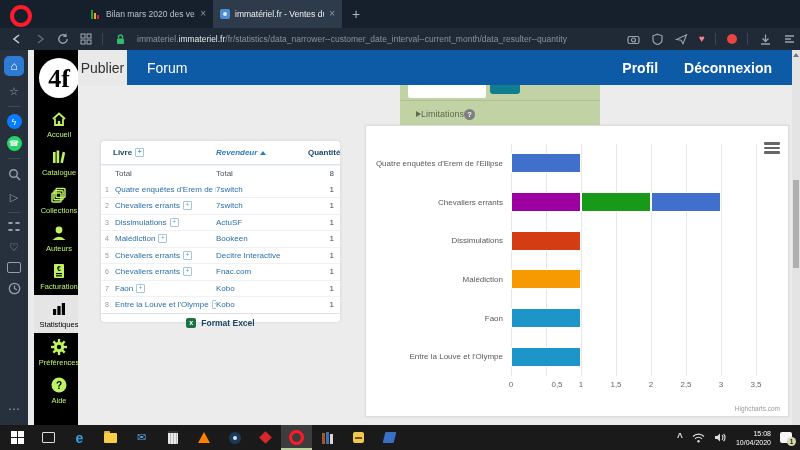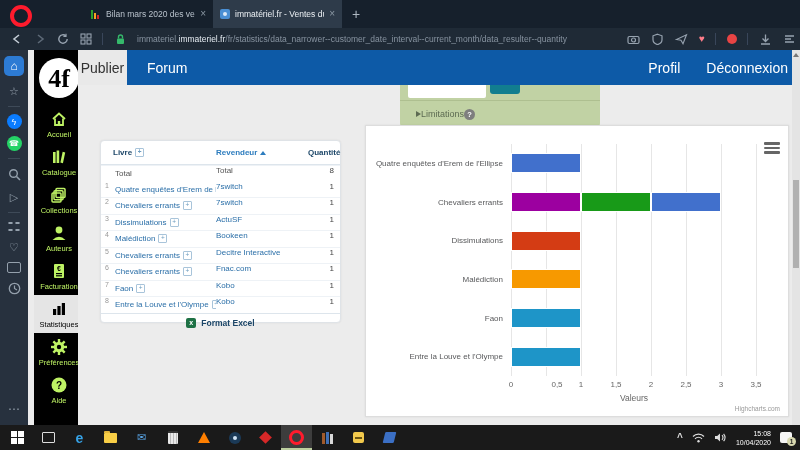--- a/index.html
+++ b/index.html
@@ -55,44 +55,44 @@
   .logo{width:42px;height:42px;margin:7px auto 6px;}
   .app-item{height:38px;display:flex;flex-direction:column;align-items:center;justify-content:center;gap:2px;color:#bef264;}
   .app-item.active{background:#e5e5e5;color:#000;}
   .app-ic{height:18px;display:flex;align-items:center;justify-content:center;}
   .app-label{font-size:7.5px;}
 
   
   #navbar{position:absolute;left:78px;top:50px;width:714px;height:35px;background:#0d5aa7;display:flex;align-items:center;color:#fff;font-size:14px;}
   .pub{width:49px;height:35px;background:#e9e9e9;color:#333;display:flex;align-items:center;justify-content:center;}
   .forum{margin-left:10px;padding:0 10px;}
-  .nav-right{margin-left:auto;display:flex;gap:26px;margin-right:4px;}
+  .nav-right{margin-left:auto;display:flex;gap:26px;margin-right:20px;font-weight:bold;}
 
   
   #content{position:absolute;left:78px;top:85px;width:714px;height:340px;background:#ececec;}
 
   
   #greenpanel{position:absolute;left:322px;top:0;width:200px;height:42px;background:#c1d2a4;border-radius:0 0 4px 4px;}
   .gp-input{position:absolute;left:8px;top:0;width:78px;height:13px;background:#fff;border-radius:0 0 2px 2px;}
   .gp-teal{position:absolute;left:90px;top:0;width:30px;height:9px;background:#117e8f;border-radius:0 0 3px 3px;}
   .gp-divider{position:absolute;left:0;top:15px;width:200px;height:1px;background:#aebf90;}
   .gp-row{position:absolute;left:16px;top:18px;height:22px;display:flex;align-items:center;gap:0;}
   .tri-right{width:0;height:0;border-left:5px solid #5d6b52;border-top:3.5px solid transparent;border-bottom:3.5px solid transparent;}
   .gp-label{color:#5d6b52;font-size:9px;}
   .q-ic{width:11px;height:11px;border-radius:50%;background:#7e7e7e;color:#fff;font-size:7.5px;font-weight:bold;display:flex;align-items:center;justify-content:center;}
   .q-ic::after{content:"?";}
 
   
   #tablecard{position:absolute;left:22px;top:55px;width:241px;height:183px;background:#fff;border:1px solid #dfe3e7;border-radius:4px;box-sizing:border-box;font-size:8px;box-shadow:0 0 2px rgba(0,0,0,.08);}
   .t-head{height:23px;display:flex;align-items:center;padding-left:4px;border-bottom:1px solid #dde5ec;}
   .h-book{flex:1;padding-left:8px;color:#1c4668;font-weight:bold;display:flex;align-items:center;gap:3px;}
-  .h-res{width:92px;color:#2c7cbe;font-weight:bold;display:flex;align-items:center;gap:3px;}
+  .h-res{width:92px;color:#2c7cbe;font-weight:bold;display:flex;align-items:center;gap:3px;font-style:italic;}
   .h-qty{width:32px;color:#1c4668;font-weight:bold;text-align:right;padding-right:6px;box-sizing:border-box;}
   .sort-asc{width:0;height:0;border-bottom:4px solid #2c7cbe;border-left:3px solid transparent;border-right:3px solid transparent;}
-  .t-row{height:15.5px;display:flex;padding-left:4px;border-top:1px solid #eef2f6;}
+  .t-row{height:15.5px;display:flex;align-items:center;padding-left:4px;border-top:1px solid #eef2f6;}
   .t-row:first-child{border-top:none;}
   .c-num{width:10px;color:#999;font-size:7px;}
   .c-book{flex:1;display:flex;align-items:center;gap:3px;overflow:hidden;white-space:nowrap;}
   .c-res{width:92px;}
   .c-qty{width:32px;text-align:right;padding-right:6px;box-sizing:border-box;color:#444;}
   .lnk{color:#2b6fa8;}
   .plain{color:#555;}
   .plusbox{width:7px;height:7px;border:1px solid #a8c4da;border-radius:1px;color:#6d9cbf;font-size:6.5px;line-height:6px;text-align:center;flex:0 0 7px;}
   .plusbox::after{content:"+";}
   .t-foot{height:19px;display:flex;align-items:center;justify-content:center;gap:5px;border-top:1px solid #dde5ec;color:#1c4668;font-weight:bold;font-size:8.5px;}
@@ -582,21 +582,20 @@
     <div id="hcticks">
         <div class="hc-tick" style="left: 0px;">0</div>
         <div class="hc-tick" style="left: 46px;">0,5</div>
         <div class="hc-tick" style="left: 70px;">1</div>
         <div class="hc-tick" style="left: 105px;">1,5</div>
         <div class="hc-tick" style="left: 140px;">2</div>
         <div class="hc-tick" style="left: 175px;">2,5</div>
         <div class="hc-tick" style="left: 210px;">3</div>
         <div class="hc-tick" style="left: 245px;">3,5</div>
       </div>
-    <div class="hc-xlabel">Valeurs</div>
     <div class="hc-credits">Highcharts.com</div>
   </div>
 
 </div>
 
 <div id="sbar">
   <div class="sb-arrow"></div>
   <div class="sb-thumb"></div>
 </div>
 

